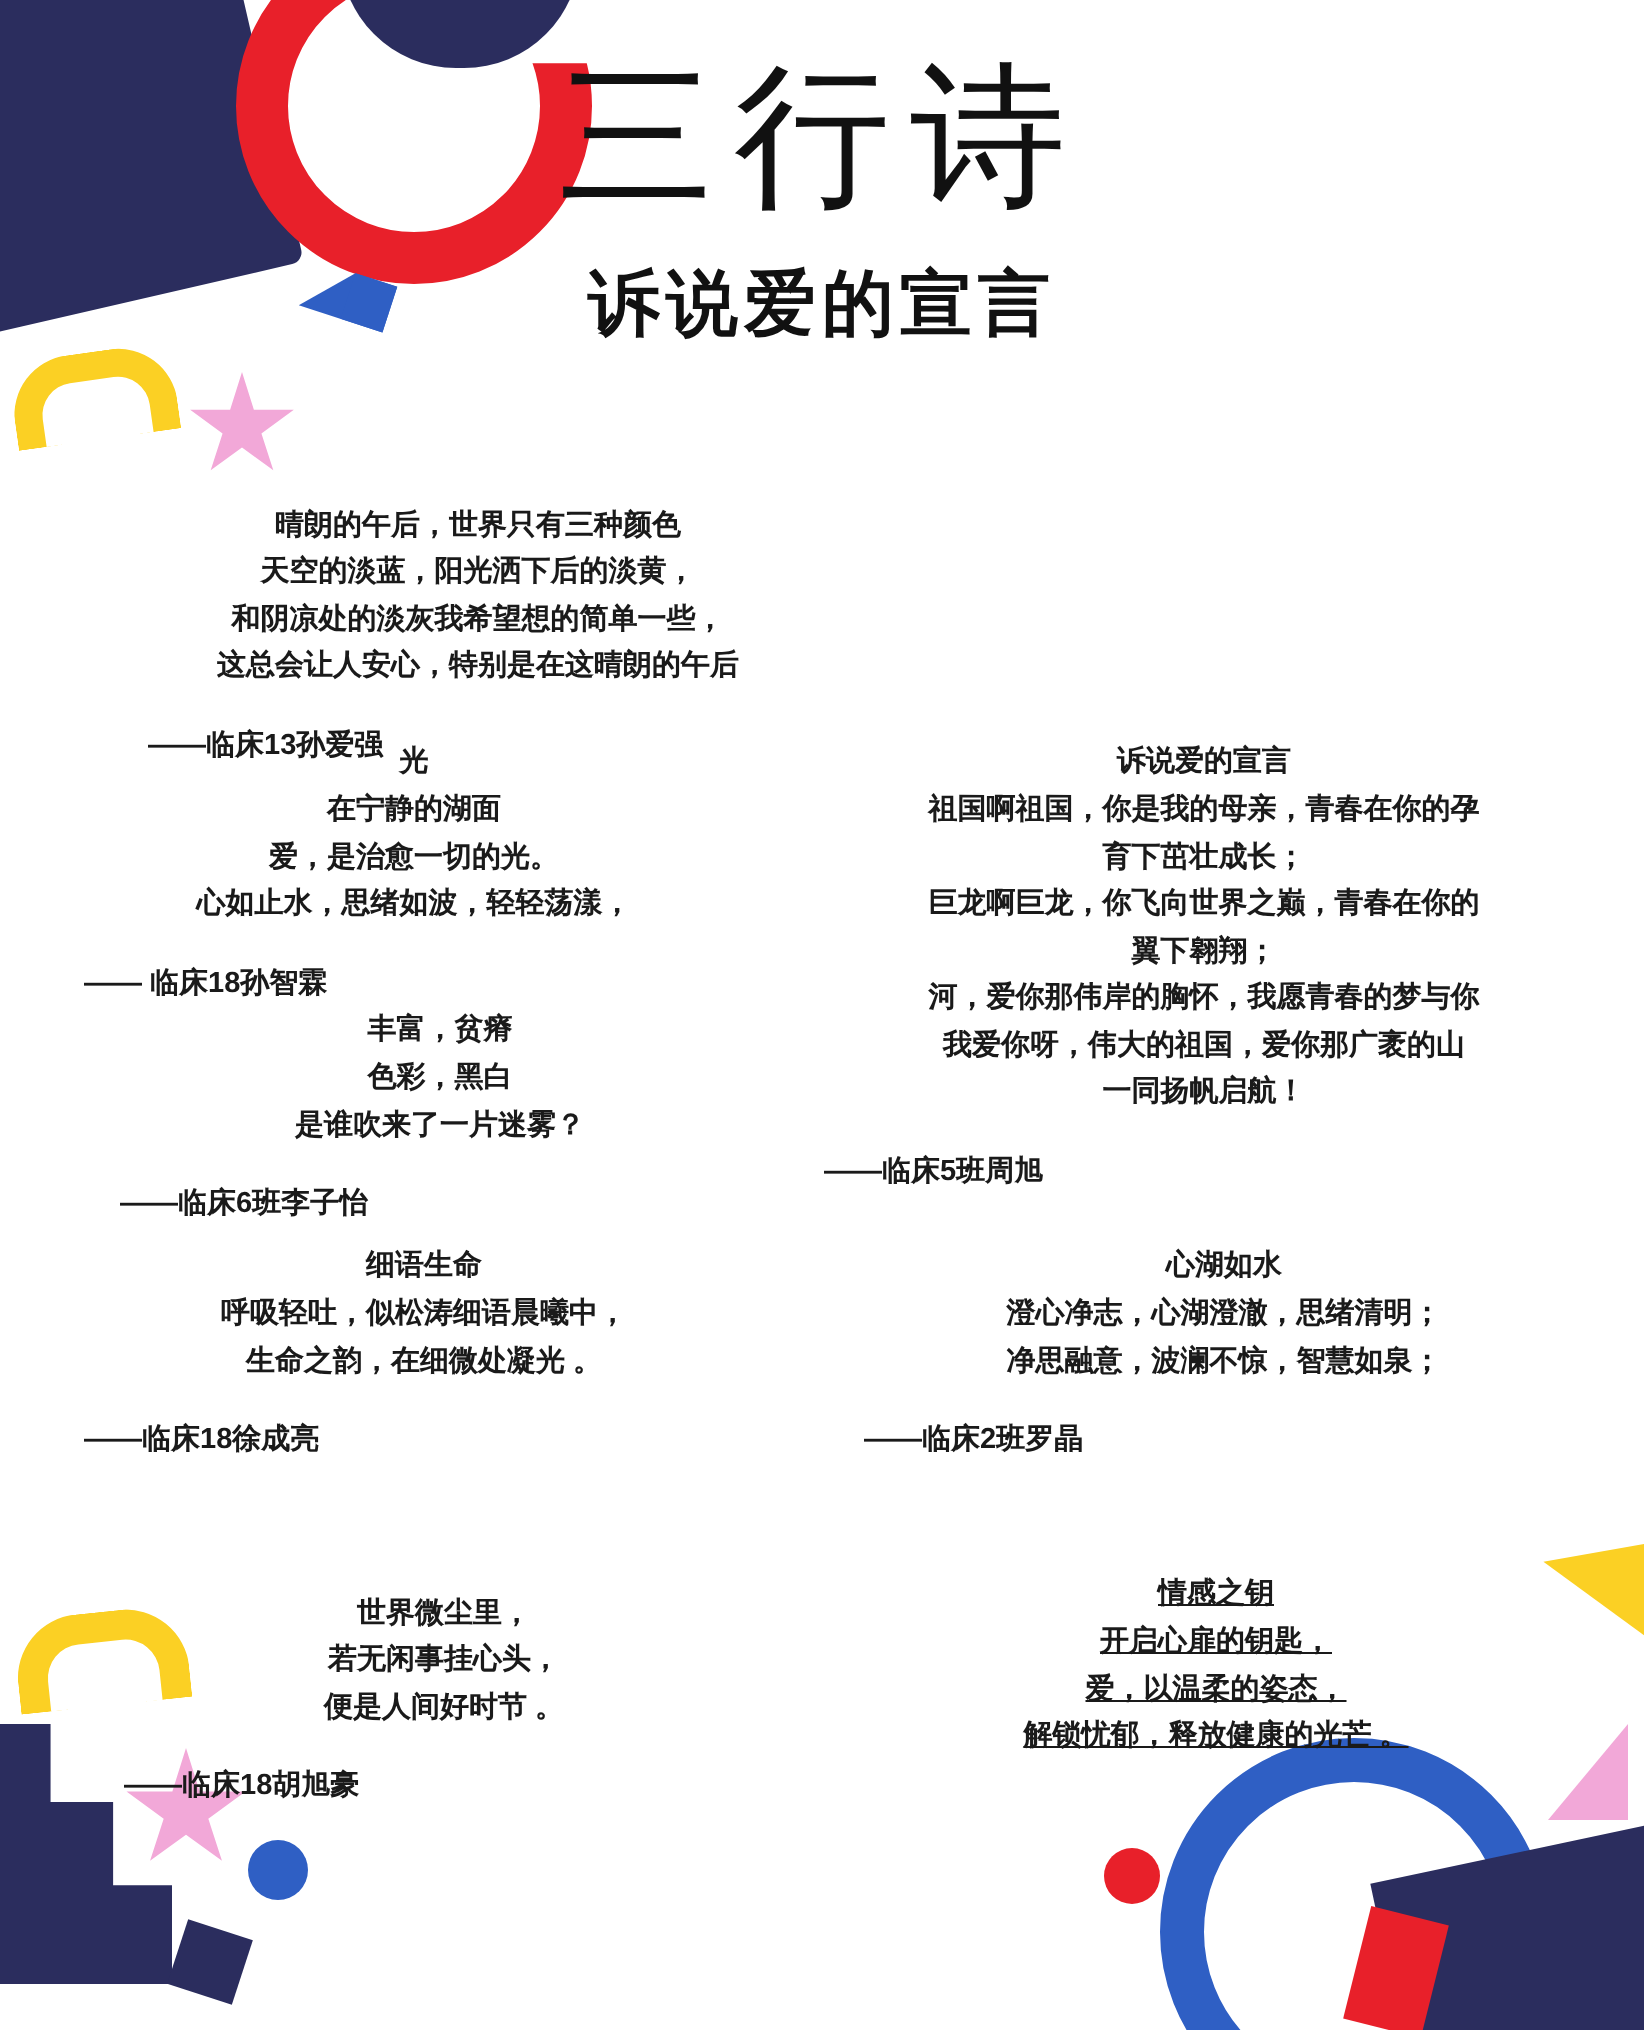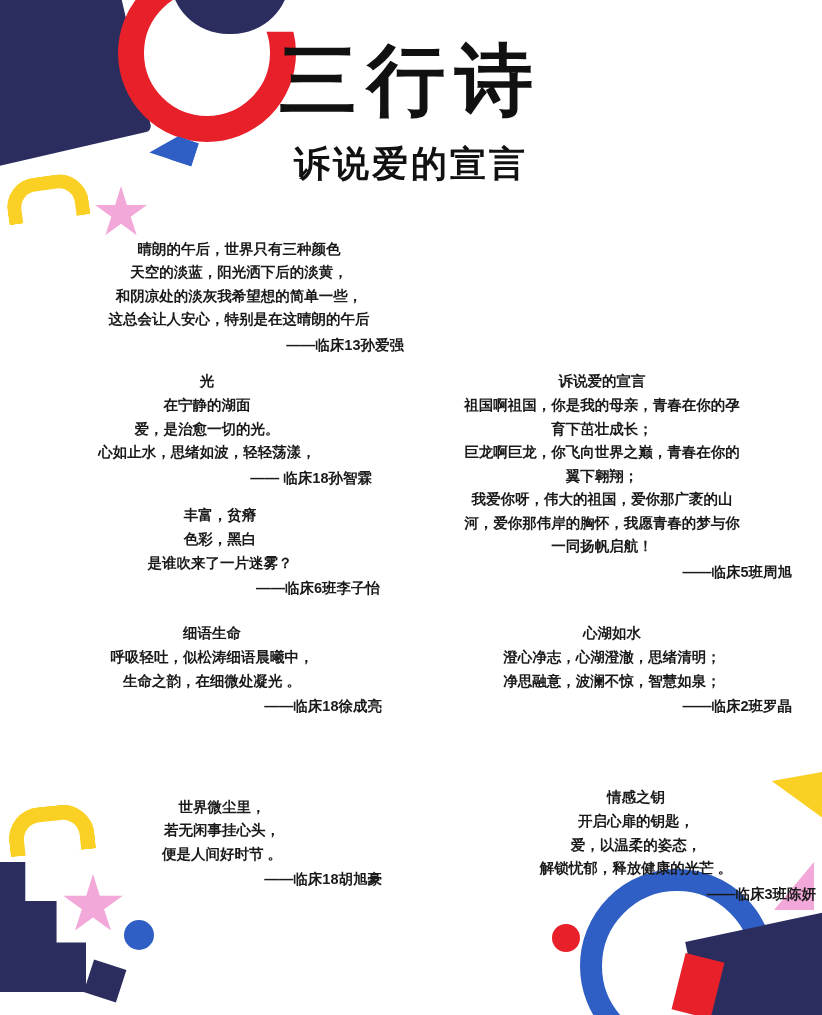--- a/index.html
+++ b/index.html
@@ -143,25 +143,25 @@
 
   
   .header {
     position: absolute;
     left: 0; top: 22px;
     width: 822px;
     text-align: center;
   }
   .title {
     font-size: 78px;
-    font-weight: bold;
+    font-weight: normal;
     letter-spacing: 10px;
     line-height: 1.1;
     color: #111111;
-    margin: 16px;
+    margin: 4px;
   }
   .subtitle {
     margin-top: 16px;
     font-size: 36px;
     font-weight: bold;
     letter-spacing: 3px;
     color: #111111;
   }
 
   
@@ -180,35 +180,34 @@
   .poem .ptitle {
     text-align: center;
     font-size: 14.5px;
     font-weight: bold;
     margin-bottom: 1px;
   }
   .poem .plines {
     text-align: center;
   }
   .poem .pauthor {
-    text-align: right;
-    margin-top: 2px;
+    margin-top: 16px;
     font-size: 14.5px;
   }
 
   
-  #p-full  { left: 74px;  top: 2px;   width: 330px; }
+  #p-full  { left: 74px;  top: 16px;   width: 330px; }
   #p-l1    { left: 42px;  top: 134px; width: 330px; }
   #p-l2    { left: 60px;  top: 268px; width: 320px; }
   #p-l3    { left: 42px;  top: 386px; width: 340px; }
   #p-l4    { left: 62px;  top: 560px; width: 320px; }
 
   #p-r1    { left: 412px; top: 134px; width: 380px; }
   #p-r2    { left: 432px; top: 386px; width: 360px; }
-  #p-r3    { left: 456px; top: 550px; width: 360px; }
+  #p-r3    { left: 428px; top: 550px; width: 360px; text-decoration: underline; }
 </style>
 </head>
 <body>
 
 <div class="deco navy-poly-tl"></div>
 <div class="deco navy-blob"></div>
 <div class="deco red-ring"></div>
 <div class="deco blue-tri"></div>
 <div class="deco yellow-arch"></div>
 <div class="deco pink-star-top"></div>
@@ -274,36 +273,35 @@
       </div>
       <div class="pauthor">——临床18胡旭豪</div>
     </div>
     <div class="poem" id="p-r1">
       <div class="ptitle">诉说爱的宣言</div>
       <div class="plines">
         <div>祖国啊祖国，你是我的母亲，青春在你的孕</div>
         <div>育下茁壮成长；</div>
         <div>巨龙啊巨龙，你飞向世界之巅，青春在你的</div>
         <div>翼下翱翔；</div>
+        <div>河，爱你那伟岸的胸怀，我愿青春的梦与你</div>
         <div>我爱你呀，伟大的祖国，爱你那广袤的山</div>
-        <div>河，爱你那伟岸的胸怀，我愿青春的梦与你</div>
         <div>一同扬帆启航！</div>
       </div>
       <div class="pauthor">——临床5班周旭</div>
     </div>
     <div class="poem" id="p-r2">
       <div class="ptitle">心湖如水</div>
       <div class="plines">
         <div>澄心净志，心湖澄澈，思绪清明；</div>
         <div>净思融意，波澜不惊，智慧如泉；</div>
       </div>
       <div class="pauthor">——临床2班罗晶</div>
     </div>
     <div class="poem" id="p-r3">
       <div class="ptitle">情感之钥</div>
       <div class="plines">
         <div>开启心扉的钥匙，</div>
         <div>爱，以温柔的姿态，</div>
         <div>解锁忧郁，释放健康的光芒 。</div>
       </div>
-      <div class="pauthor">——临床3班陈妍</div>
     </div>
   </div>
 
 </body></html>

